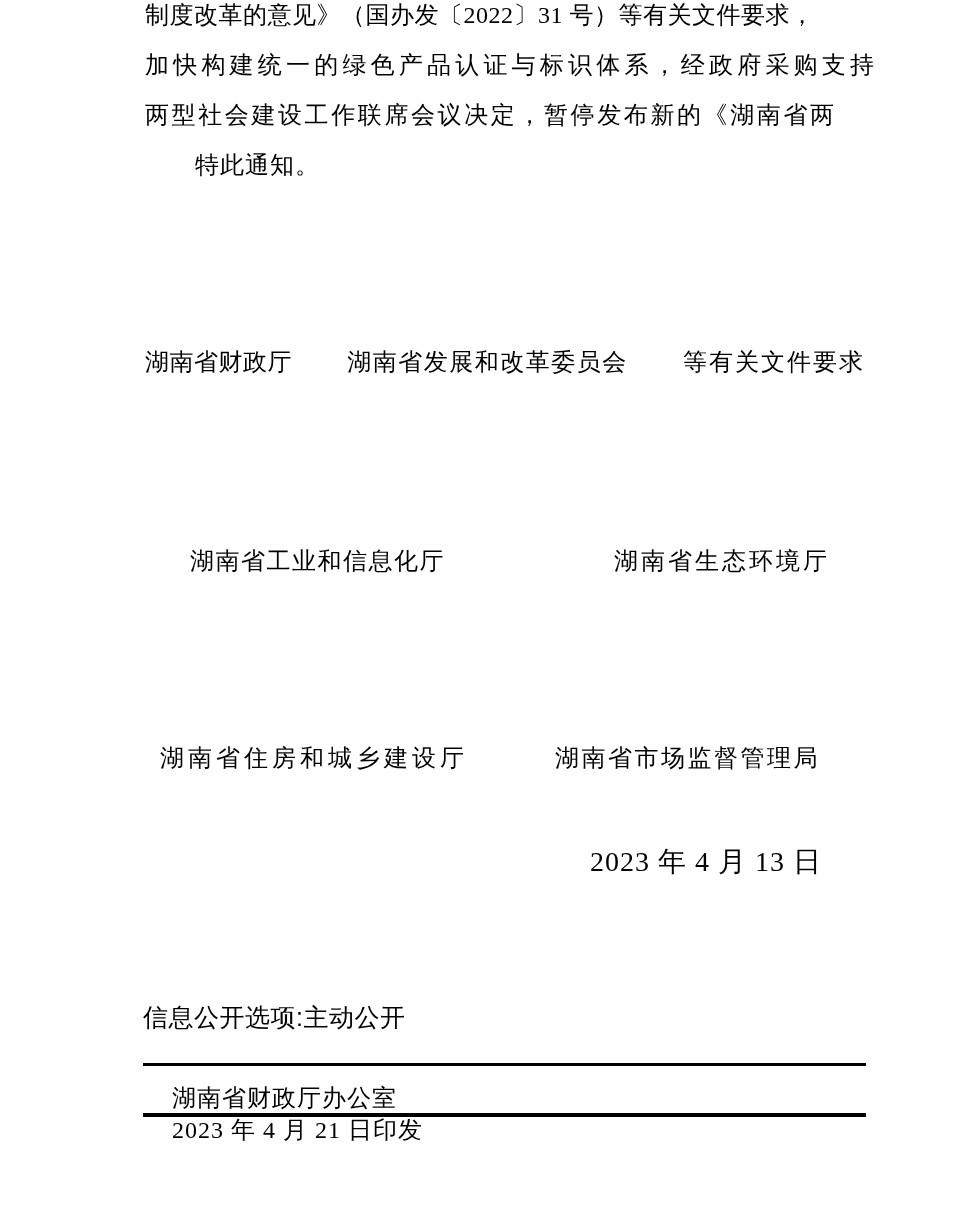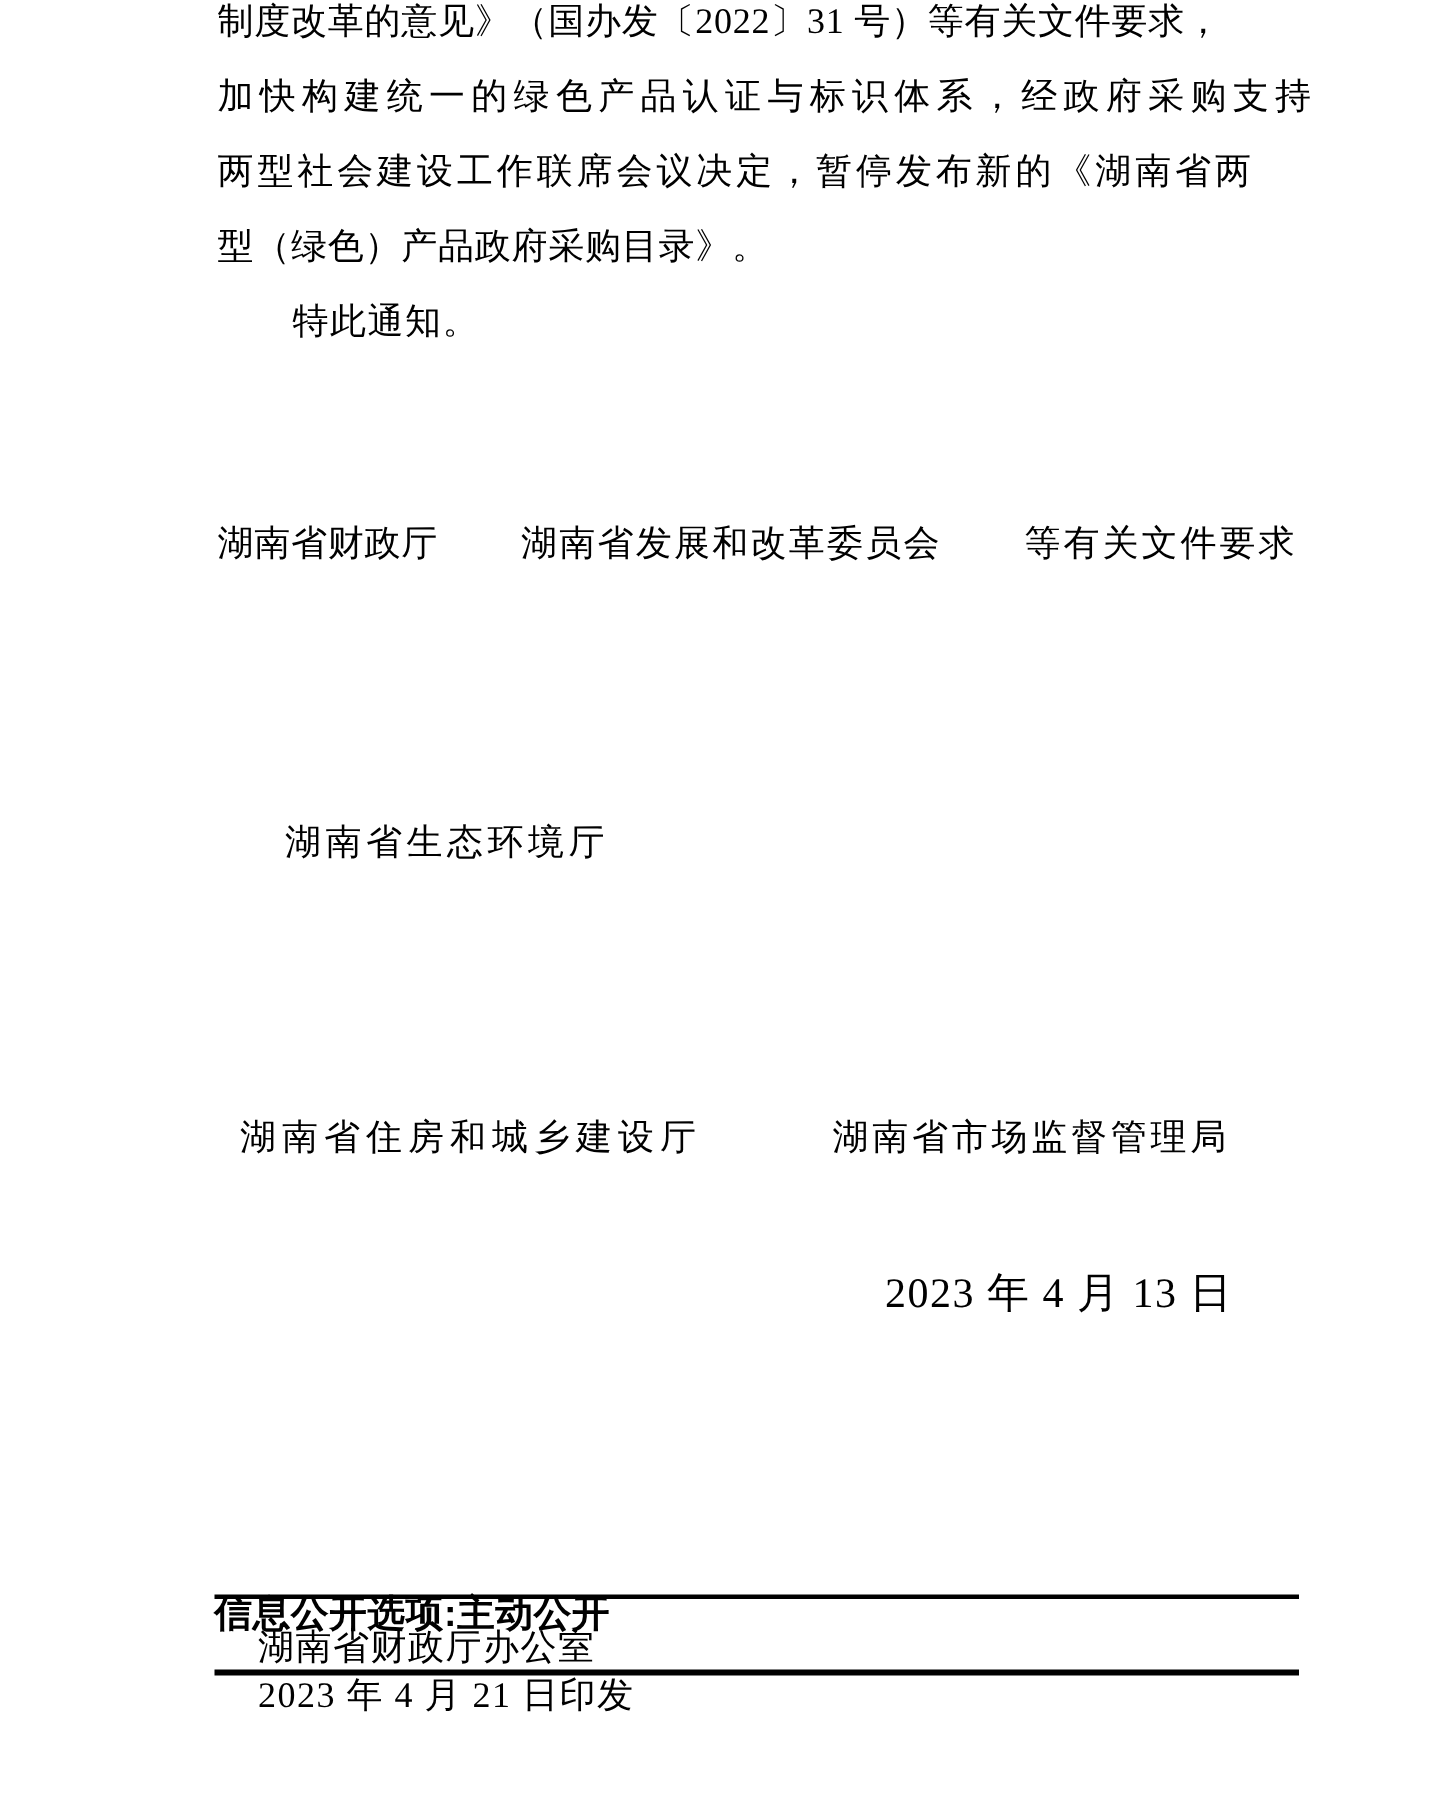--- a/index.html
+++ b/index.html
@@ -60,23 +60,23 @@
     top: 843px;
     font-size: 28px;
     letter-spacing: 1px;
     white-space: nowrap;
   }
 
   
   .footer-label {
     position: absolute;
     left: 143px;
-    top: 1059px;
+    top: 1001px;
     font-family: "Liberation Sans", "DejaVu Sans", sans-serif;
-    font-weight: bold;
+    font-weight: normal;
     font-size: 25px;
     letter-spacing: 0.5px;
     white-space: nowrap;
   }
   .divider {
     position: absolute;
     left: 143px;
     width: 723px;
     background: #000000;
   }
@@ -99,31 +99,31 @@
 </style>
 </head>
 <body>
 
 <div class="page">
 
   <div class="body-text">
     <div class="bl0">制度改革的意见》（国办发〔2022〕31 号）等有关文件要求，</div>
     <div class="bl1">加快构建统一的绿色产品认证与标识体系，经政府采购支持</div>
     <div class="bl2">两型社会建设工作联席会议决定，暂停发布新的《湖南省两</div>
-    <div class="bl3">型（绿色）产品政府采购目录》。</div>
     <div class="closing">特此通知。</div>
   </div>
 
   <div class="sig-row row1">
     <span class="ls0">湖南省财政厅</span>
     <span class="ls1">湖南省发展和改革委员会</span>
     <span class="ls2">等有关文件要求</span>
   </div>
 
   <div class="sig-row row2">
+    <span class="ls1">湖南省工业和信息化厅</span>
     <span class="ls3">湖南省生态环境厅</span>
   </div>
 
   <div class="sig-row row3">
     <span class="ls4">湖南省住房和城乡建设厅</span>
     <span class="ls25">湖南省市场监督管理局</span>
   </div>
 
   <div class="sig-date">2023 年 4 月 13 日</div>
 

